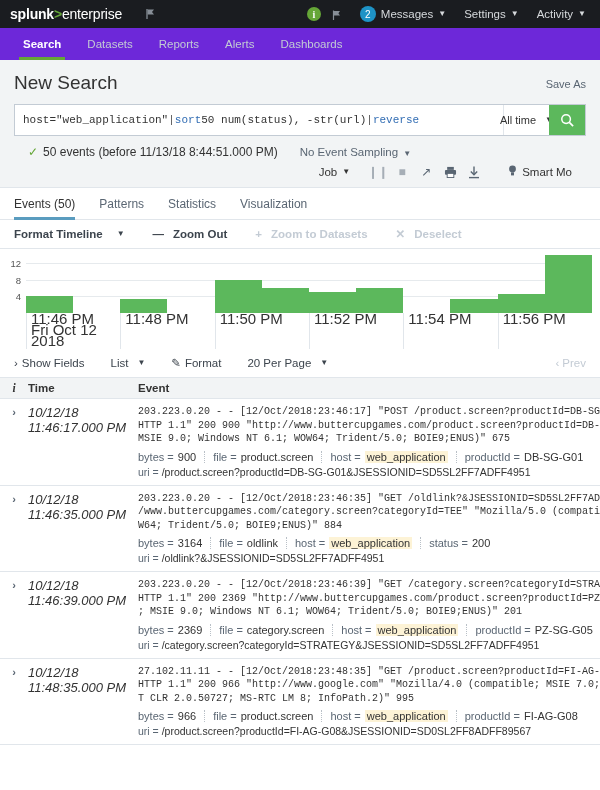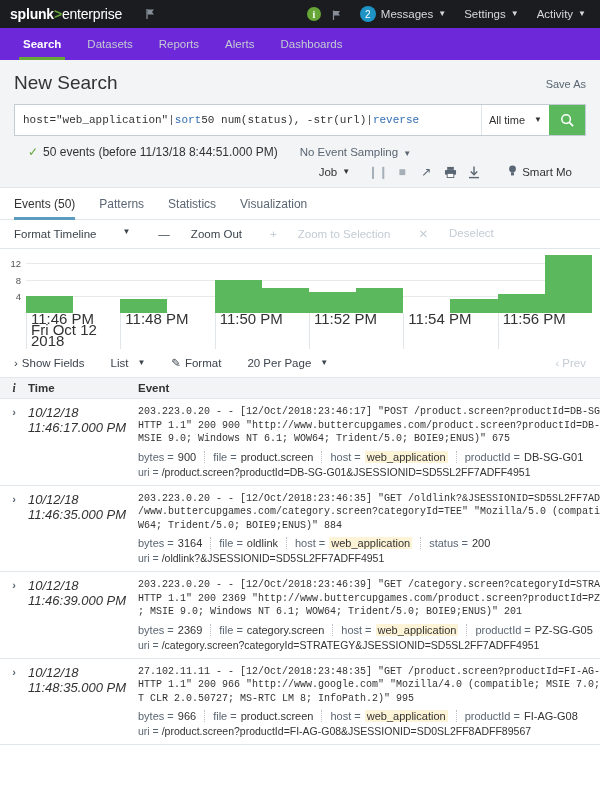--- a/index.html
+++ b/index.html
@@ -62,21 +62,21 @@
   .searchbar {
     margin-top:10px; display:flex; height:32px; border:1px solid #c3cbd4; background:#fff;
   }
   .search-input {
     flex:1; display:flex; align-items:center; padding:0 8px; font-family:"Liberation Mono", monospace;
     font-size:11px; color:#333; overflow:hidden; white-space:nowrap;
   }
   .q-cmd { color:#336eb4; }
   .q-pipe { color:#555; }
   .time-picker {
-    width:68px; border-left:1px solid #e1e6eb; display:flex;align-items:center;justify-content:center;
+    width:46px; border-left:1px solid #e1e6eb; display:flex;align-items:center;justify-content:center;
     font-size:11px;color:#333; white-space:nowrap; gap:4px;
   }
   .search-btn {
     width:36px;background:#5cb85c;display:flex;align-items:center;justify-content:center;
   }
   .search-btn svg { display:block; }
 
   
   .count-row { padding: 9px 14px 0 14px; display:flex; align-items:center; background:#f2f4f5;}
   .check { color:#65a637; margin-right:5px; font-size:12px; }
@@ -99,21 +99,21 @@
     padding:9px 12px 8px 12px; font-size:12px; color:#5a6673; position:relative; white-space:nowrap;
   }
   .tab:first-child { padding-left:0; }
   .tab.active { color:#333; }
   .tab.active:after {
     content:""; position:absolute; left:0; right:12px; bottom:-1px; height:3px; background:#5a9cbf;
   }
 
   
   .tl-toolbar { display:flex; align-items:center; padding:7px 14px; border-bottom:1px solid #e1e6eb; background:#fff;}
-  .tl-btn { font-size:11.5px; color:#3c444d; margin-right:28px; display:flex;gap:21px;white-space:nowrap;}
+  .tl-btn { font-size:11.5px; color:#3c444d; margin-right:28px; display:flex;align-items:center;gap:9px;white-space:nowrap;font-weight:bold;}
   .tl-btn.disabled { color:#c3cbd4; }
 
   
   .chart-wrap { padding: 6px 8px 0 4px; background:#fff; position:relative; height:100px; }
   .chart { position:relative; height:58px; margin-left:22px; margin-right:0px; }
   .gridline { position:absolute; left:0; right:0; height:1px; background:#e6eaed; }
   .ylab { position:absolute; right:100%; margin-right:5px; font-size:9.5px; color:#555; transform:translateY(-50%); }
   .bars { position:absolute; left:0; right:0; bottom:0; top:0; display:flex; align-items:flex-end; }
   .bar { background:#5cb85c; }
   .xticks { position:relative; margin-left:22px; height:40px; }
@@ -284,21 +284,21 @@
     <div class="tl-btn">
       <span>Format Timeline</span>
       <span class="caret">▼</span>
     </div>
     <div class="tl-btn">
       <span>—</span>
       <span>Zoom Out</span>
     </div>
     <div class="tl-btn disabled">
       <span>+</span>
-      <span>Zoom to Selection</span>
+      <span>Zoom to Datasets</span>
     </div>
     <div class="tl-btn disabled">
       <span>✕</span>
       <span>Deselect</span>
     </div>
   </div>
 
   <div class="chart-wrap">
     <div class="chart" id="chart">
         <div class="gridline" style="top: 41.4286px;"></div>

